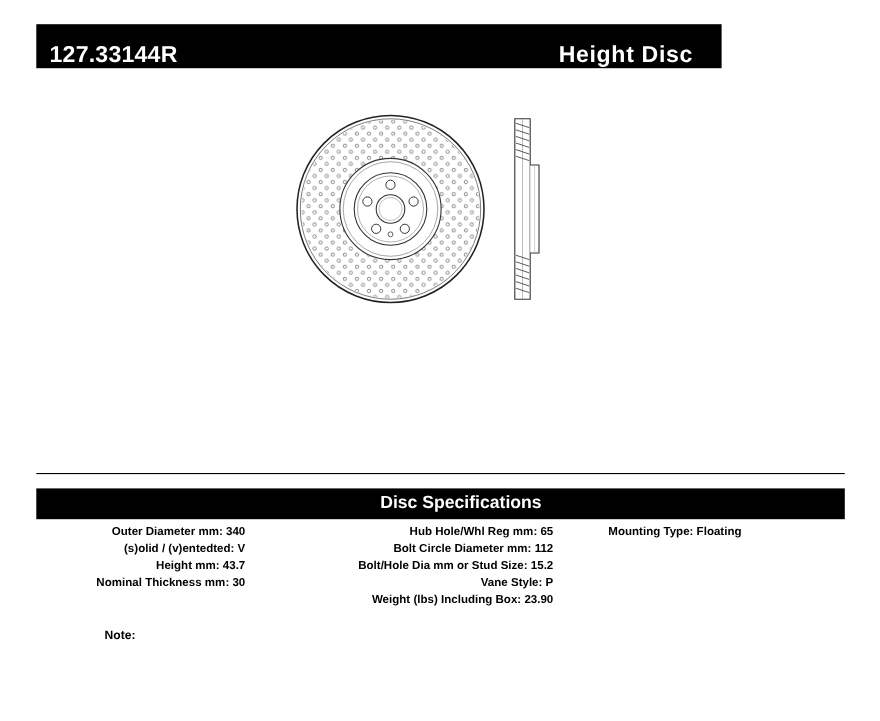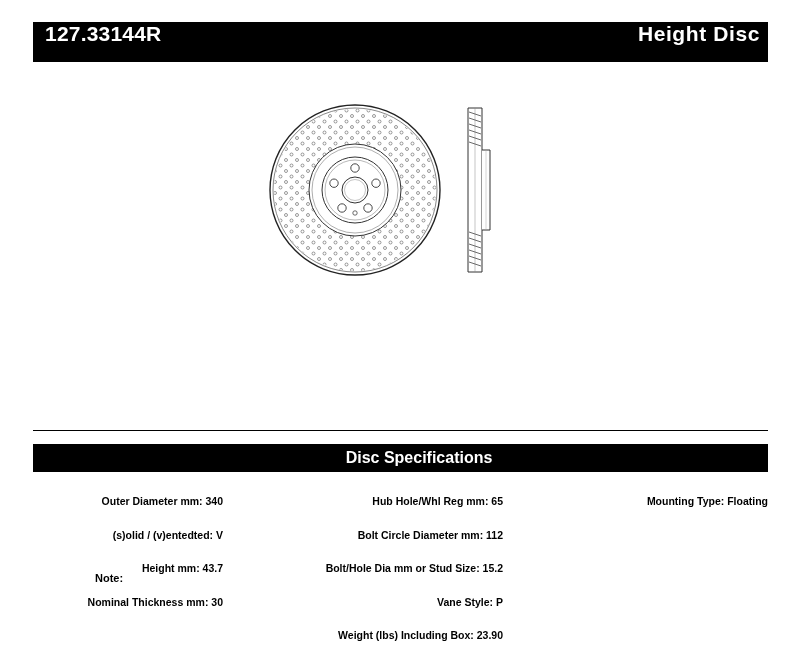--- a/index.html
+++ b/index.html
@@ -14,28 +14,28 @@
     color: #000000;
     position: relative;
     overflow: hidden;
   }
 
   
   .header-bar {
     position: absolute;
     left: 33px;
     top: 22px;
-    width: 735px;
+    width: 623px;
     height: 40px;
     background: #000000;
     display: flex;
-    align-items: flex-start;
+    align-items: flex-end;
     justify-content: space-between;
     box-sizing: border-box;
-    padding: 0 8px 0 12px;
+    padding: 0 26px 0 12px;
   }
   .header-part {
     color: #ffffff;
     font-size: 21px;
     font-weight: bold;
     letter-spacing: 0.2px;
   }
   .header-title {
     color: #ffffff;
     font-size: 21px;
@@ -88,26 +88,25 @@
     width: 735px;
     font-size: 10.5px;
     font-weight: bold;
   }
   .col {
     position: absolute;
     top: 0;
   }
   .col-left  { left: 0;   width: 190px; text-align: right; }
   .col-mid   { left: 210px; width: 260px; text-align: right; }
-  .col-right { left: 520px; width: 215px; text-align: right; }
+  .col-right { left: 520px; width: 215px; text-align: left; }
 
   .spec-line {
     line-height: 15.5px;
     white-space: nowrap;
-    margin-top: 18px;
   }
 
   
   .note {
     position: absolute;
     left: 95px;
     top: 572px;
     font-size: 11px;
     font-weight: bold;
   }

